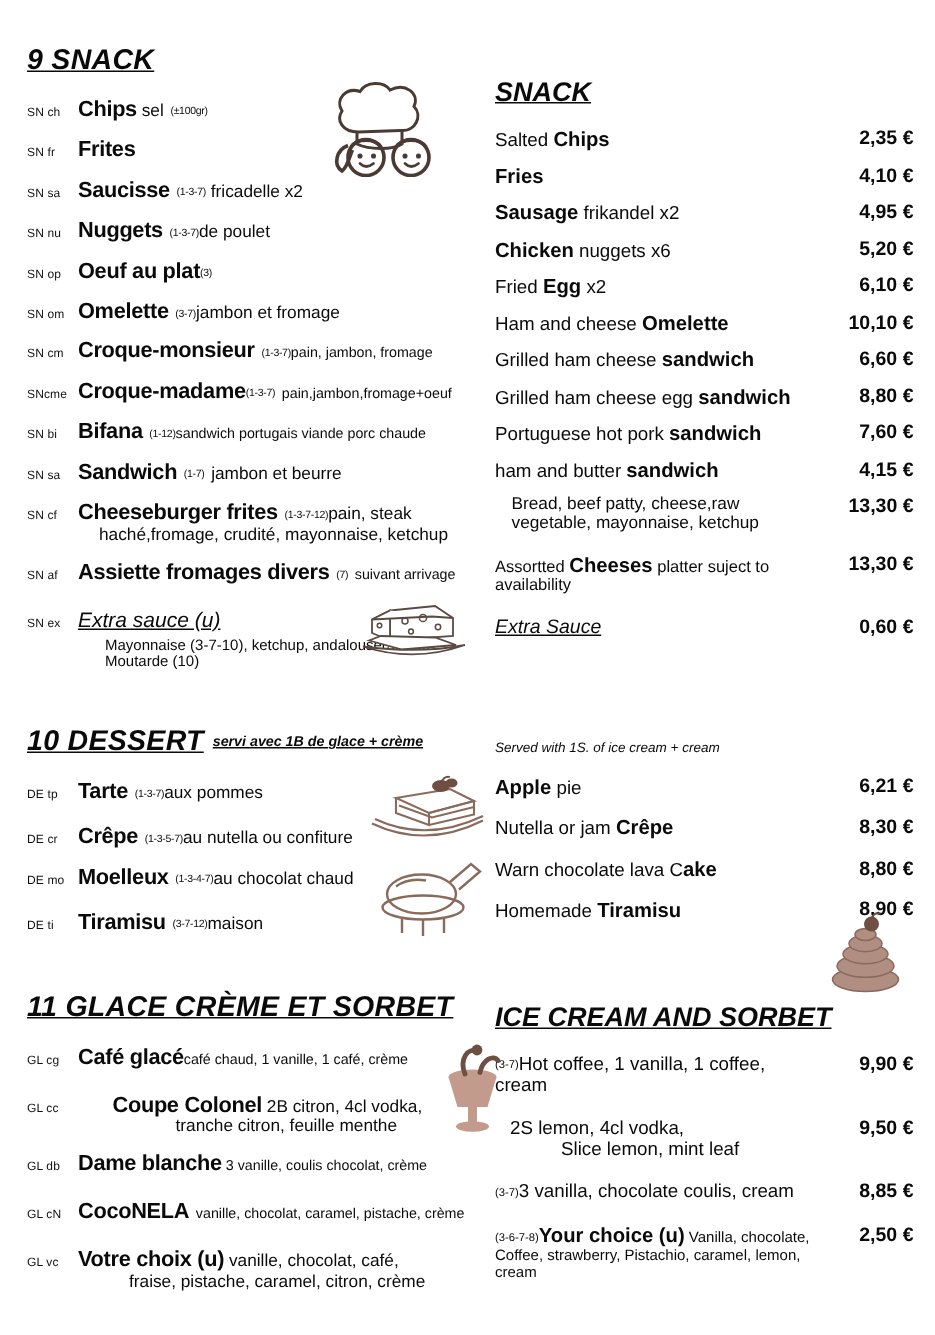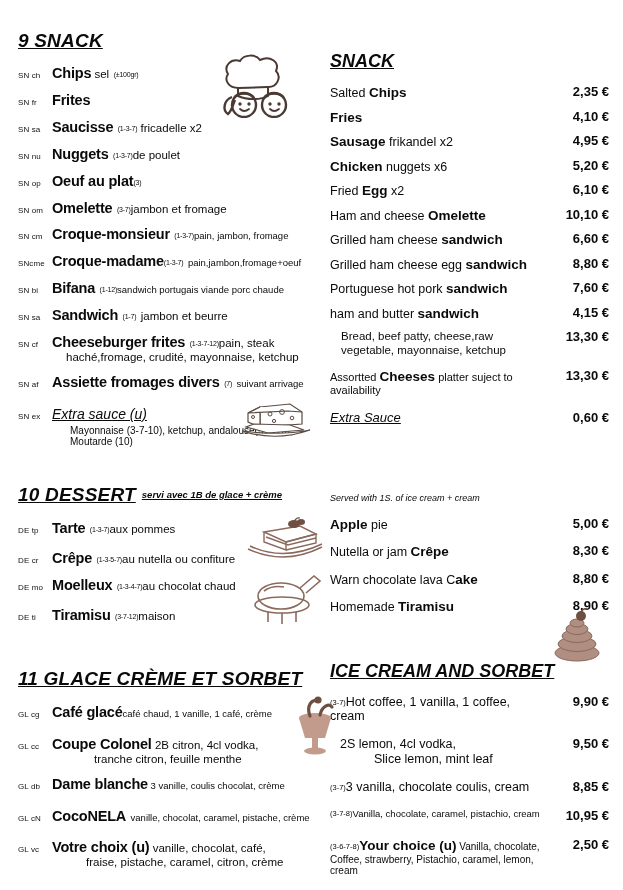--- a/index.html
+++ b/index.html
@@ -279,21 +279,21 @@
         </span>
       </div>
     </div>
 
     <div class="col-right">
       <div style="margin-bottom:14px;">
         <span class="sec-note-r">Served with 1S. of ice cream + cream</span>
       </div>
       <div class="r-item" style="margin-bottom:12px;">
         <span class="r-txt"><b>Apple</b> pie</span>
-        <span class="r-price">5,00 €</span>
+        <span class="r-price">6,21 €</span>
       </div>
       <div class="r-item" style="margin-bottom:12px;">
         <span class="r-txt">Nutella or jam <b>Crêpe</b></span>
         <span class="r-price">8,30 €</span>
       </div>
       <div class="r-item" style="margin-bottom:12px;gap:47px;">
         <span class="r-txt">Warn chocolate lava C<b>ake</b></span>
         <span class="r-price">8,80 €</span>
       </div>
       <div class="r-item">
@@ -309,21 +309,21 @@
         <span class="sec-head">11 GLACE CRÈME ET SORBET</span>
       </div>
 
       <div class="l-item" style="margin-bottom:14px;">
         <span class="code">GL cg</span>
         <span class="l-body">
           <span class="nm">Café glacé</span><span class="dsc-sm">café chaud, 1 vanille, 1 café, crème</span>
         </span>
       </div>
 
-      <div class="l-item" style="">
+      <div class="l-item" style="gap:23px;">
         <span class="code">GL cc</span>
         <span class="l-body">
           <span class="nm">Coupe Colonel</span><span class="dsc"> 2B citron, 4cl vodka,</span>
           <span class="l2c">tranche citron, feuille menthe</span>
         </span>
       </div>
 
       <div class="l-item" style="margin-bottom:14px;">
         <span class="code">GL db</span>
         <span class="l-body">
@@ -363,24 +363,20 @@
           <span style="display:block;padding-left:44px;">Slice lemon, mint leaf</span>
         </span>
         <span class="r-price">9,50 €</span>
       </div>
 
       <div class="r-item" style="margin-bottom:14px;">
         <span class="r-txt"><span class="r-alg">(3-7)</span><span>3 vanilla, chocolate coulis, cream</span></span>
         <span class="r-price">8,85 €</span>
       </div>
 
-      <div class="r-item" style="margin-bottom:14px;">
-        <span class="r-txt r-xs"><span class="r-alg">(3-7-8)</span><span>Vanilla, chocolate, caramel, pistachio, cream</span></span>
-        <span class="r-price">10,95 €</span>
-      </div>
 
       <div class="r-item">
         <span class="r-txt r-sm"><span class="r-alg">(3-6-7-8)</span><span><b>Your choice (u)</b> Vanilla, chocolate,</span>
           <span style="display:block;">Coffee, strawberry, Pistachio, caramel, lemon, cream</span>
         </span>
         <span class="r-price">2,50 €</span>
       </div>
     </div>
   </div>
 

